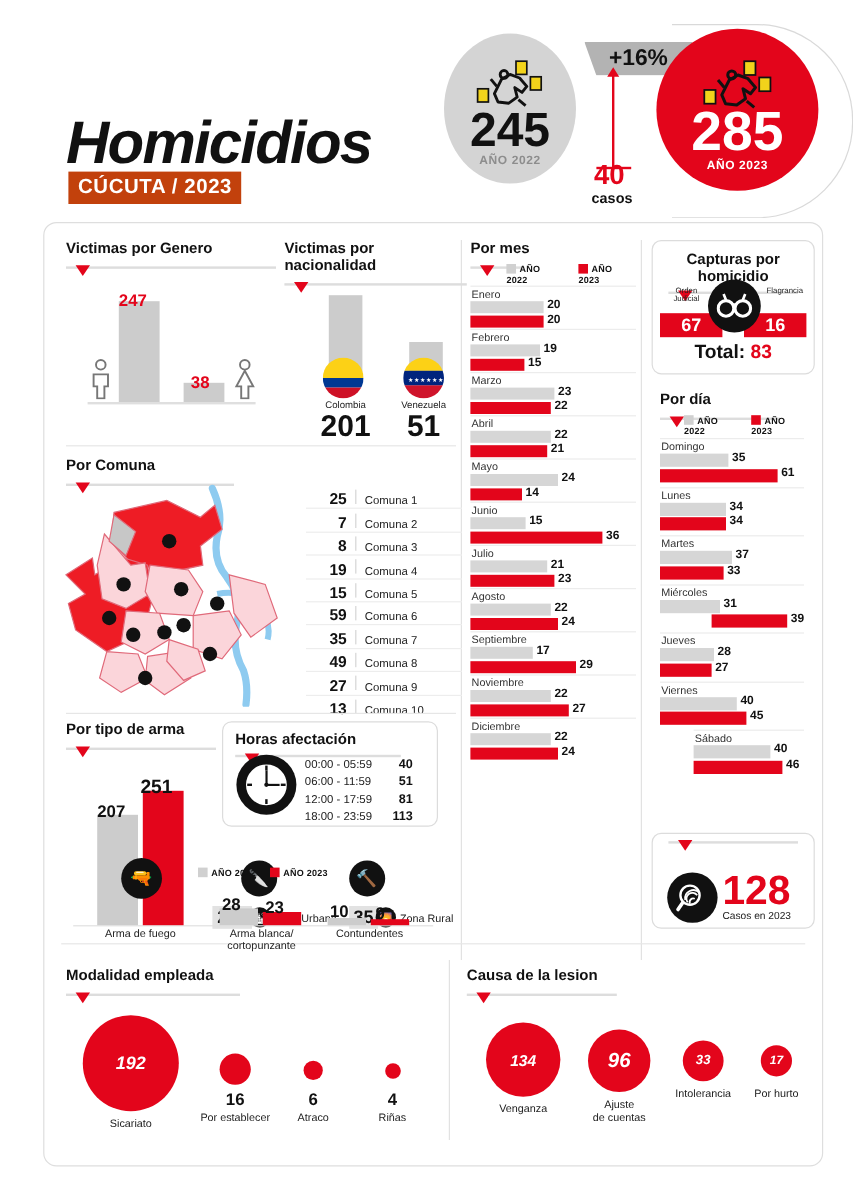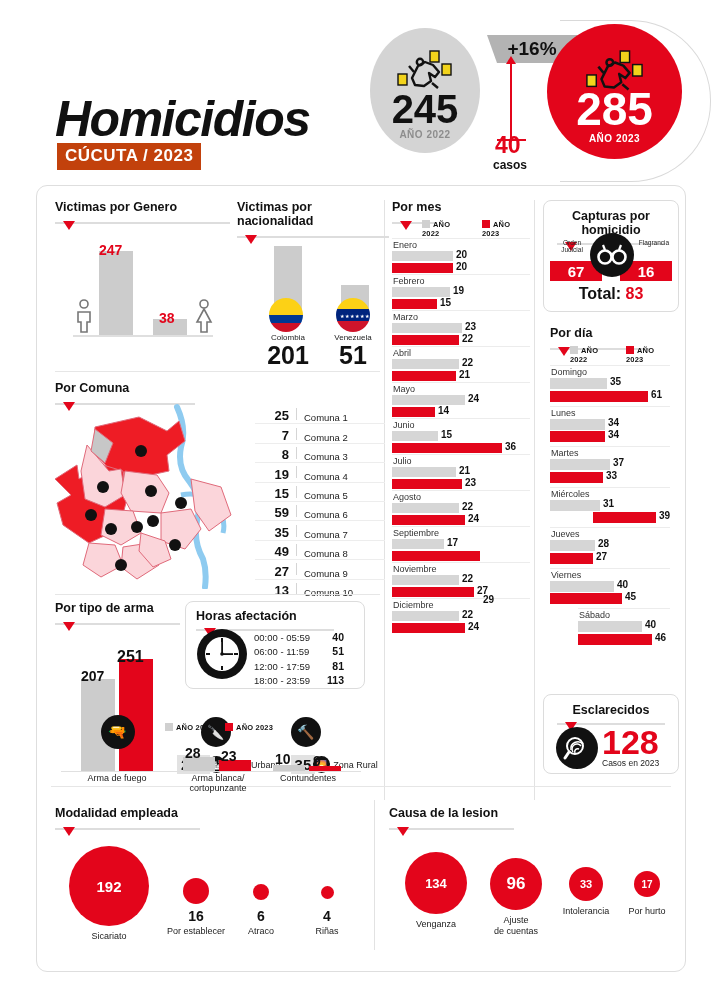--- a/index.html
+++ b/index.html
@@ -135,21 +135,21 @@
   .escl-disc{position:absolute;left:12px;top:32px;width:42px;height:42px;border-radius:50%;background:#111;
     display:flex;align-items:center;justify-content:center;}
   .escl-num{position:absolute;left:58px;top:30px;font-size:34px;font-weight:bold;color:#e3051b;line-height:1;}
   .escl-lab{position:absolute;left:58px;top:63px;font-size:8.5px;color:#222;}
 
   
   .modal{position:absolute;left:18px;top:620px;width:316px;}
   .causa{position:absolute;left:352px;top:620px;width:290px;}
   .bubwrap{position:relative;height:115px;margin-top:8px;}
   .bub{position:absolute;border-radius:50%;background:#e3051b;display:flex;align-items:center;justify-content:center;
-       color:#fff;font-weight:bold;}
+       color:#fff;font-weight:bold;font-style:italic;}
   .bubnum-out{position:absolute;font-size:14px;font-weight:bold;color:#111;text-align:center;}
   .bublab{position:absolute;font-size:9px;color:#222;text-align:center;line-height:1.2;}
   .hr-top{position:absolute;left:0;top:0;height:1px;background:#e6e6e6;}
 </style>
 </head>
 <body>
 
 <div class="page">
 
   <div class="header">
@@ -529,21 +529,21 @@
             </div>
         </div>
         <div class="bgroup">
           <div class="blabel">Septiembre</div>
           <div class="brow">
               <div class="bfill" style="width:52px;background:#d6d6d6;"></div>
               <div class="bnum" style="left:55px;">17</div>
             </div>
           <div class="brow">
               <div class="bfill" style="width:88px;background:#e3051b;"></div>
-              <div class="bnum" style="left:91px;margin-top:45px;">29</div>
+              <div class="bnum" style="left:91px;">29</div>
             </div>
         </div>
         <div class="bgroup">
           <div class="blabel">Noviembre</div>
           <div class="brow">
               <div class="bfill" style="width:67px;background:#d6d6d6;"></div>
               <div class="bnum" style="left:70px;">22</div>
             </div>
           <div class="brow">
               <div class="bfill" style="width:82px;background:#e3051b;"></div>
@@ -674,23 +674,20 @@
             </div>
           <div class="brow" style="height:11px;padding-left:47px;">
               <div class="bfill" style="width:74px;height:11px;background:#e3051b;"></div>
               <div class="bnum" style="left:77px;">46</div>
             </div>
         </div>
       </div>
     </div>
 
     <div class="escl">
-      <div style="padding:8px 0 0 0;text-align:center;">
-        <div class="sec-title">Esclarecidos</div>
-      </div>
       <div class="sec-rule" style="width:108px;margin:6px auto 0 auto;"></div>
       <div class="escl-disc">
         <svg width="28" height="28" viewBox="0 0 28 28">
           <g fill="none" stroke="#fff" stroke-width="1.5">
             <path d="M8 16 a7 7 0 0 1 12 -6"></path>
               <path d="M10 18 a5 5 0 0 1 8 -6"></path>
             <path d="M12 19 a3 3 0 0 1 4 -4"></path>
           </g>
           <circle cx="12" cy="12" r="8" fill="none" stroke="#fff" stroke-width="2"></circle>
           <path d="M6 18 L2 24" stroke="#fff" stroke-width="3" stroke-linecap="round"></path>

